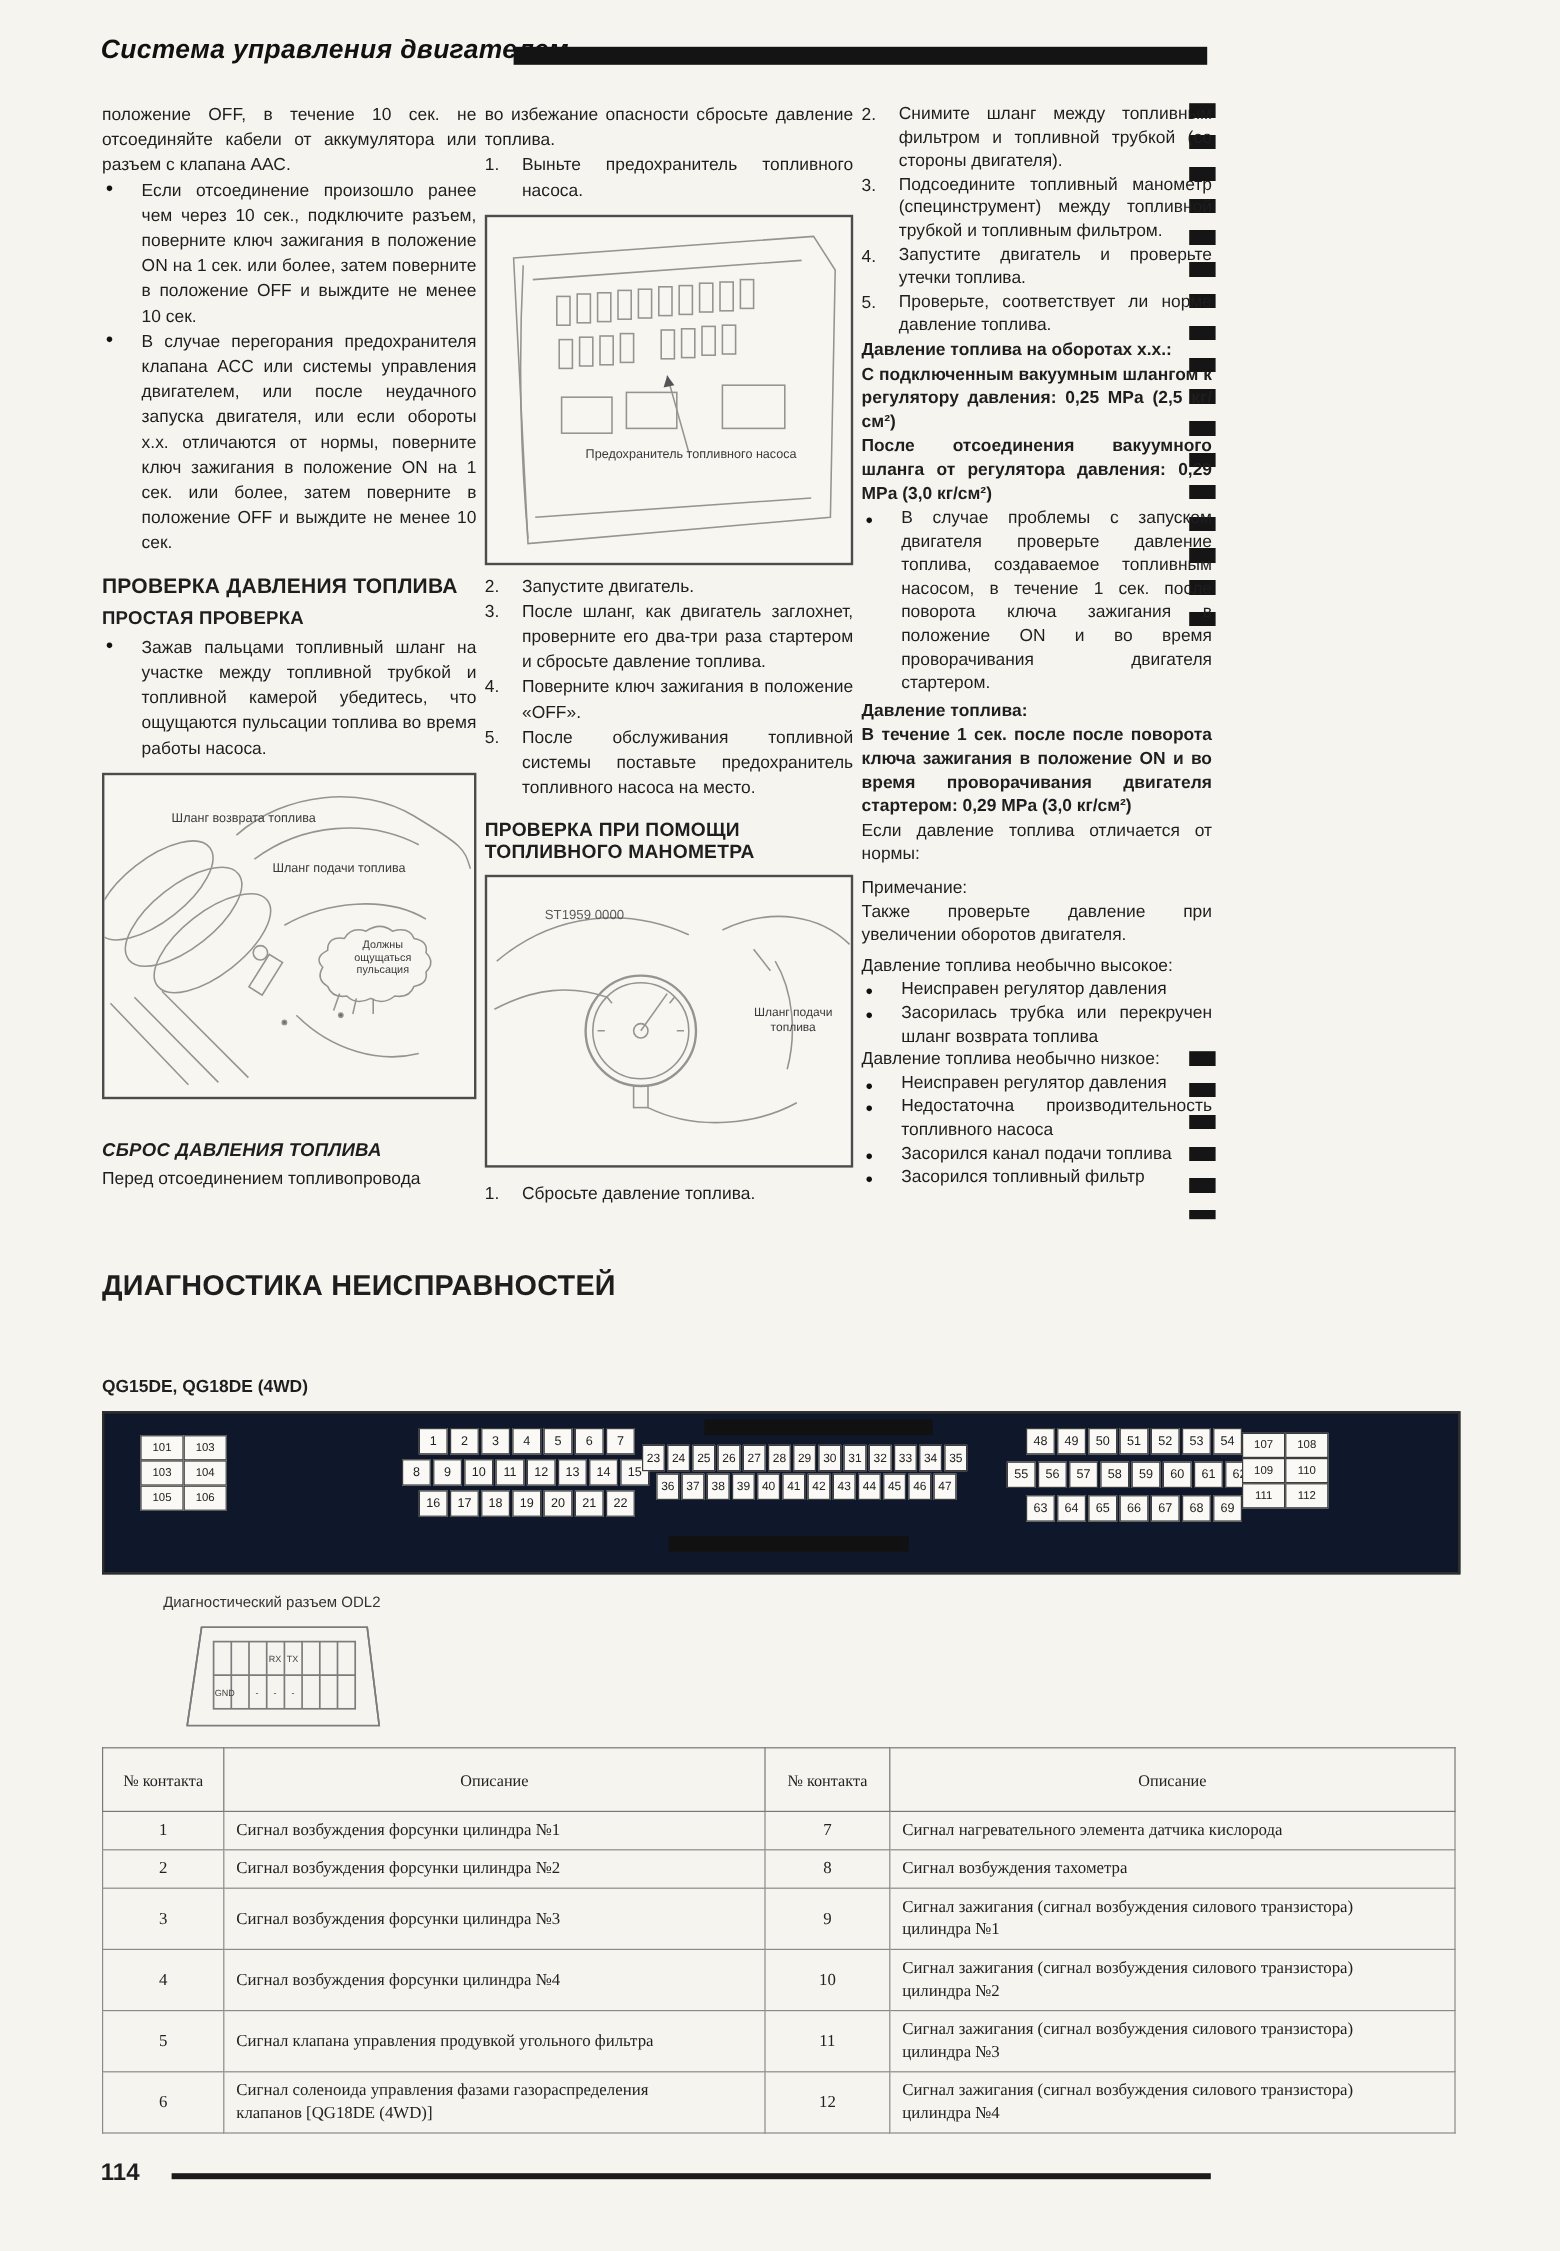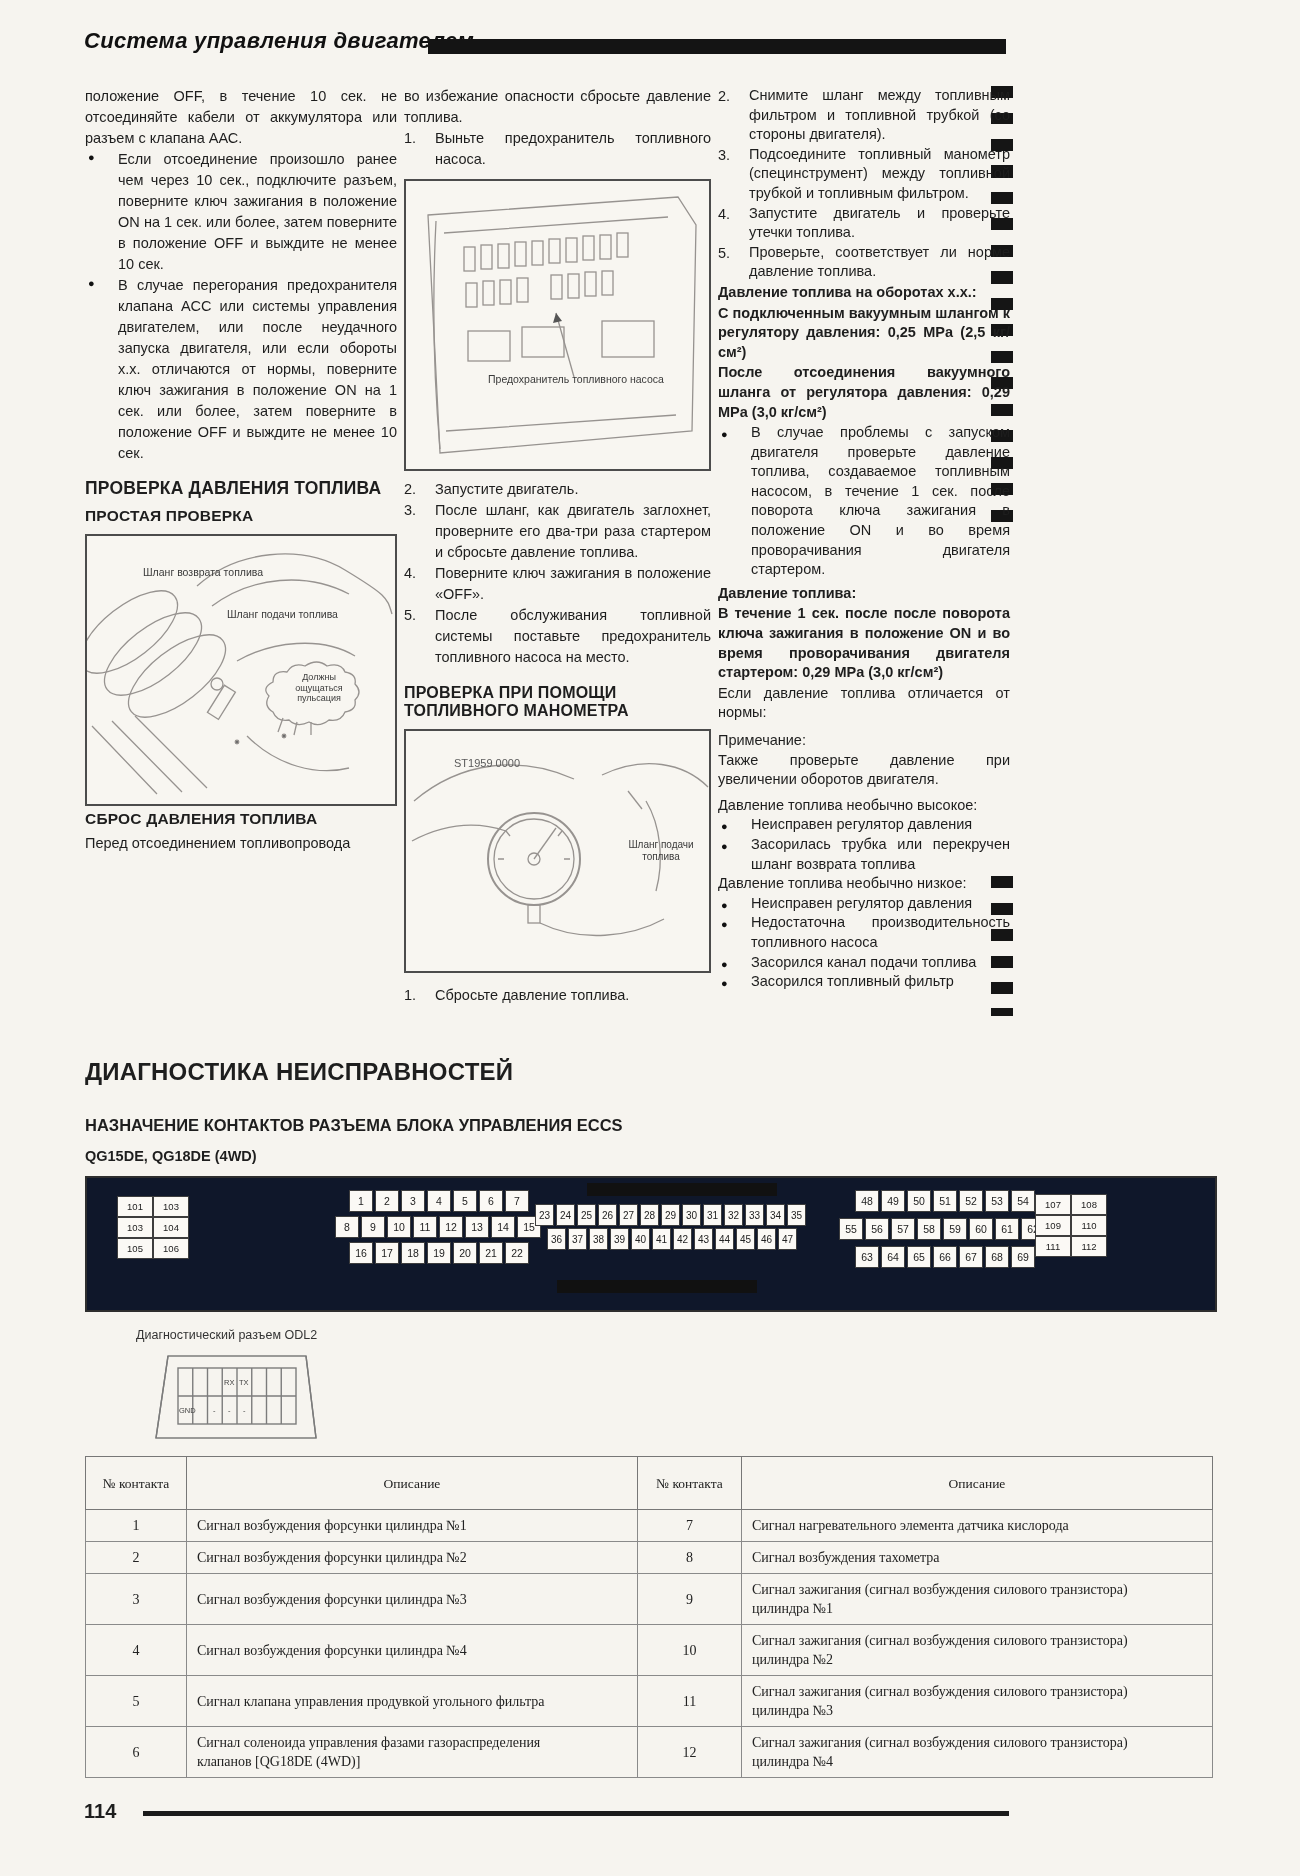--- a/index.html
+++ b/index.html
@@ -79,20 +79,21 @@
       <p class="body">Если отсоединение произошло ранее чем через 10 сек., подключите разъем, поверните ключ зажигания в положение ON на 1 сек. или более, затем поверните в положение OFF и выждите не менее 10 сек.</p>
     </div>
     <div class="bullet-item">
       <span class="bmark">●</span>
       <p class="body">В случае перегорания предохранителя клапана АСС или системы управления двигателем, или после неудачного запуска двигателя, или если обороты х.х. отличаются от нормы, поверните ключ зажигания в положение ON на 1 сек. или более, затем поверните в положение OFF и выждите не менее 10 сек.</p>
     </div>
     <div class="h1">ПРОВЕРКА ДАВЛЕНИЯ ТОПЛИВА</div>
     <div class="h2">ПРОСТАЯ ПРОВЕРКА</div>
     <div class="bullet-item">
       <span class="bmark">●</span>
+      <p class="body">Зажав пальцами топливный шланг на участке между топливной трубкой и топливной камерой убедитесь, что ощущаются пульсации топлива во время работы насоса.</p>
     </div>
 
     <div class="figbox" style="height:268px;">
       <svg class="sketch" width="308" height="264" viewBox="0 0 308 264">
         <g stroke="#979390" stroke-width="1.3" fill="none">
           <ellipse cx="42" cy="96" rx="58" ry="26" transform="rotate(-38 42 96)"></ellipse>
           <ellipse cx="66" cy="118" rx="58" ry="26" transform="rotate(-38 66 118)"></ellipse>
           <ellipse cx="90" cy="140" rx="58" ry="26" transform="rotate(-38 90 140)"></ellipse>
           <path d="M110,50 C150,14 215,8 258,34 S300,62 305,78"></path>
           <path d="M125,70 C165,40 220,36 262,58"></path>
@@ -105,21 +106,21 @@
           <circle cx="197" cy="200" r="1.8" fill="#6b6b6b"></circle>
           <path d="M186,176 q-10,-6 -4,-16 q-8,-8 4,-14 q0,-12 14,-10 q6,-10 18,-6 q12,-8 22,0 q14,-4 18,6 q12,2 10,12 q8,8 0,16 q2,10 -10,12 q-4,10 -16,8 q-10,8 -20,2 q-12,6 -20,-2 q-12,2 -16,-8 Z"></path>
           <path d="M196,182 l-5,14 M210,186 l-3,13 M224,186 l0,13"></path>
         </g>
       </svg>
       <div class="fig-label" style="left:56px;top:30px;">Шланг возврата топлива</div>
       <div class="fig-label" style="left:140px;top:72px;">Шланг подачи топлива</div>
       <div class="fig-label wrap" style="left:192px;top:136px;width:80px;font-size:9px;line-height:10.5px;">Должны ощущаться пульсация</div>
     </div>
 
-    <div class="h2" style="margin-top:4px;">СБРОС ДАВЛЕНИЯ ТОПЛИВА</div>
+    <div class="h2" style="margin-top:34px;font-style:italic;">СБРОС ДАВЛЕНИЯ ТОПЛИВА</div>
     <p class="body">Перед отсоединением топливопровода</p>
   </div>
 
   <div class="col" id="col2">
     <p class="body">во избежание опасности сбросьте давление топлива.</p>
     <div class="step">
       <span class="n">1.</span>
       <span class="t">Выньте предохранитель топливного насоса.</span>
     </div>
 
@@ -256,21 +257,20 @@
       <span class="bmark">●</span>
       <p class="body">Засорился канал подачи топлива</p>
     </div>
     <div class="bullet-item">
       <span class="bmark">●</span>
       <p class="body">Засорился топливный фильтр</p>
     </div>
   </div>
 
   <div class="diag-h1">ДИАГНОСТИКА НЕИСПРАВНОСТЕЙ</div>
-  <div class="diag-h2">НАЗНАЧЕНИЕ КОНТАКТОВ РАЗЪЕМА БЛОКА УПРАВЛЕНИЯ ECCS</div>
   <div class="diag-h3">QG15DE, QG18DE (4WD)</div>
 
   <div class="conn-box">
     <div class="aux" style="left:30px;top:18px;">
         <span class="pin">101</span>
         <span class="pin">103</span>
         <span class="pin">103</span>
         <span class="pin">104</span>
         <span class="pin">105</span>
         <span class="pin">106</span>

